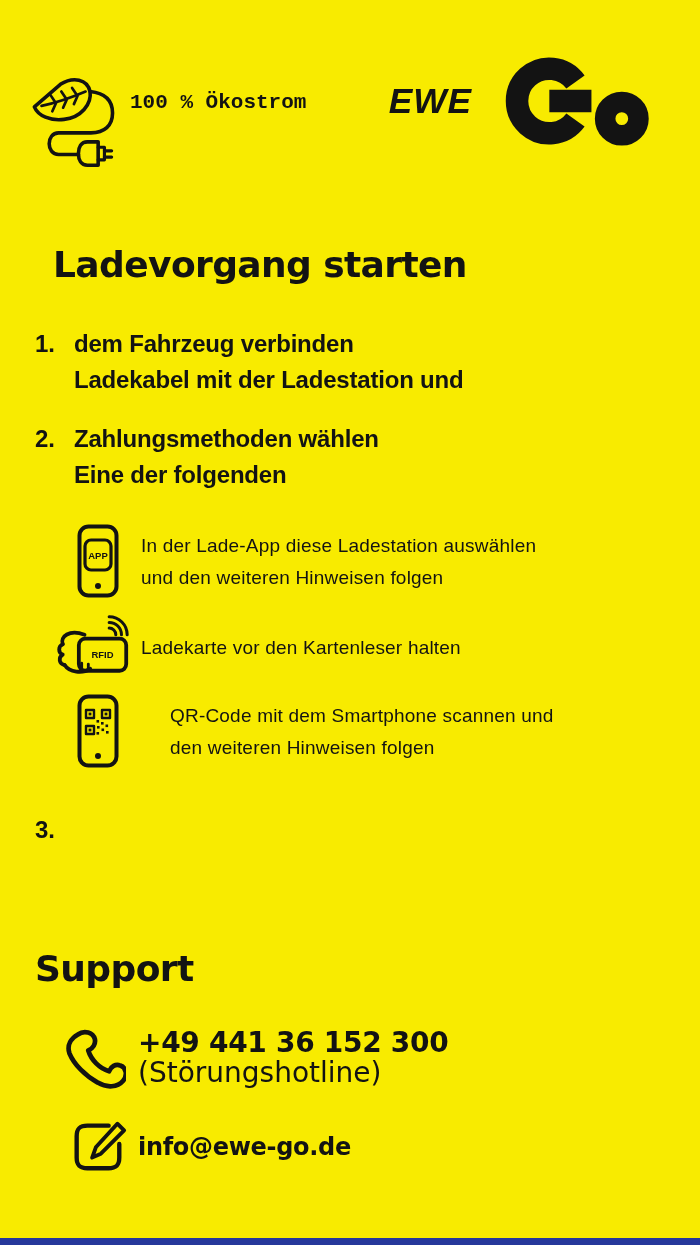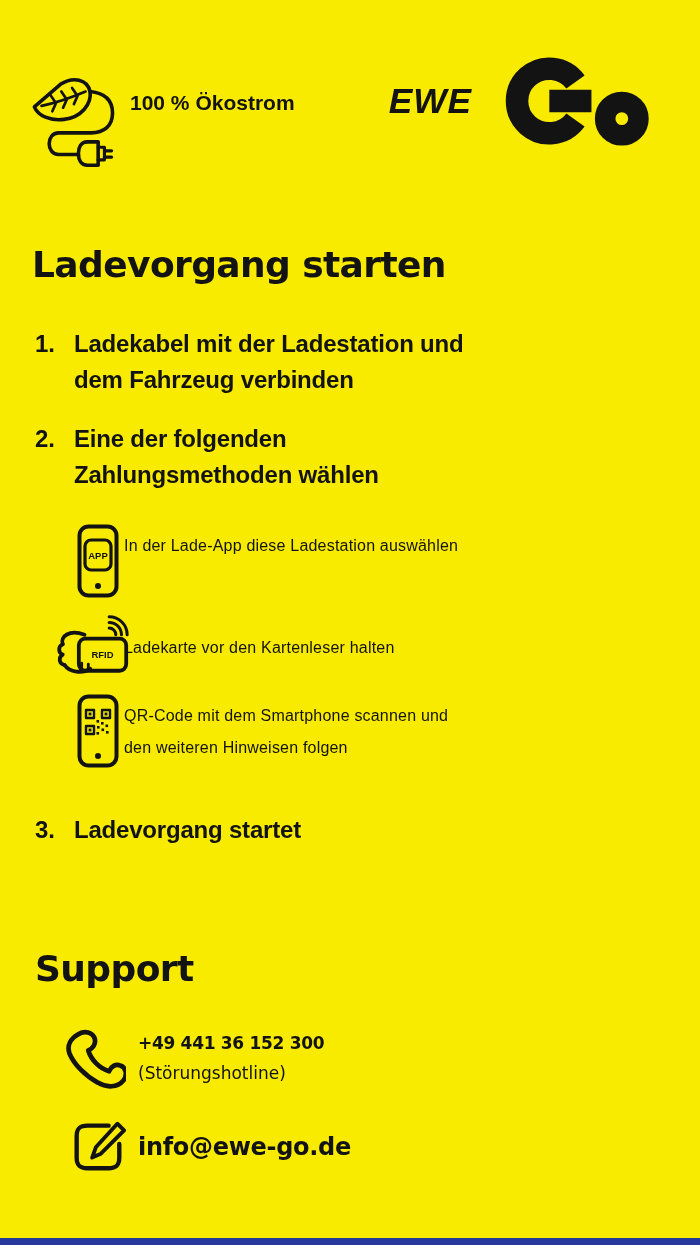--- a/index.html
+++ b/index.html
@@ -8,43 +8,43 @@
     background:#f8eb00;color:#131313;
     font-family:"Liberation Sans",sans-serif;
     -webkit-font-smoothing:antialiased;
   }
   .abs{position:absolute;}
   svg{display:block;}
   .stroke{stroke:#131313;fill:none;stroke-linecap:round;stroke-linejoin:round;}
   .fillink{fill:#131313;stroke:none;}
 
   .eco-icon{left:28px;top:52px;}
-  .eco-label{left:130px;top:90px;font-family:Liberation Sans, sans-serif;font-weight:bold;font-size:21px;line-height:26px;}
+  .eco-label{left:130px;top:90px;font-family:Liberation Mono, monospace;font-weight:bold;font-size:21px;line-height:26px;}
   .logo{left:384px;top:54px;}
 
   .h1{font-family:"DejaVu Sans",sans-serif;font-weight:bold;font-size:36px;line-height:46px;letter-spacing:-0.6px;}
-  .title-charging{left:32px;top:242px;}
+  .title-charging{left:53px;top:242px;}
   .title-support{left:35px;top:946px;}
 
   .step{position:absolute;display:flex;font-weight:bold;font-size:24px;line-height:36px;letter-spacing:-0.2px;}
   .step .num{width:39px;flex:none;}
   .step-1{left:35px;top:326px;}
   .step-2{left:35px;top:421px;}
   .step-3{left:35px;top:812px;}
 
   .pay-icon-1{left:77px;top:524px;text-align:center;}
   .pay-icon-2{left:56px;top:612px;text-decoration:underline;}
   .pay-icon-3{left:77px;top:694px;}
-  .pay-text{position:absolute;left:124px;font-size:16px;line-height:32px;letter-spacing:0.2px;}
+  .pay-text{position:absolute;left:141px;font-size:19px;line-height:32px;letter-spacing:0.2px;}
   .pay-text-1{top:530px;}
   .pay-text-2{top:633px;line-height:30px;}
-  .pay-text-3{top:700px;}
+  .pay-text-3{top:700px;margin-left:29px;}
 
   .phone-icon{left:60px;top:1026px;}
-  .phone-text{left:138px;top:1028px;font-family:"DejaVu Sans",sans-serif;font-size:17px;line-height:30px;}
+  .phone-text{left:138px;top:1028px;font-family:"DejaVu Sans",sans-serif;font-size:28px;line-height:30px;}
   .phone-number{font-weight:bold;letter-spacing:-0.3px;}
   .email-icon{left:66px;top:1114px;}
   .email-text{left:138px;top:1132px;font-family:"DejaVu Sans",sans-serif;font-weight:bold;font-size:24px;line-height:30px;letter-spacing:-0.3px;text-align:center;}
 
   .footer-bar{left:0;bottom:0;width:700px;height:7px;background:#26389b;}
 
   .icon-label{font-family:"Liberation Sans",sans-serif;font-weight:bold;fill:#131313;}
 </style>
 </head>
 <body style="background: rgb(248, 235, 0); color: rgb(19, 19, 19);">
@@ -71,43 +71,44 @@
     <path d="M168 48 H211" fill="none" stroke="#131313" stroke-width="23" stroke-linecap="butt"></path>
     <circle cx="242" cy="66" r="17" fill="none" stroke="#131313" stroke-width="21"></circle>
   </svg>
 </div>
 
 <div class="abs h1 title-charging">Ladevorgang starten</div>
 
 <div class="step step-1">
   <div class="num">1.</div>
   <div>
+    <div>dem Fahrzeug verbinden</div>
     <div>Ladekabel mit der Ladestation und</div>
-    <div>dem Fahrzeug verbinden</div>
   </div>
 </div>
 
 <div class="step step-2">
   <div class="num">2.</div>
   <div>
+    <div>Zahlungsmethoden wählen</div>
     <div>Eine der folgenden</div>
-    <div>Zahlungsmethoden wählen</div>
   </div>
 </div>
 
 <div class="abs pay-icon-1">
   <svg width="42" height="74" viewBox="0 0 42 74">
     <rect class="stroke" stroke-width="4" x="2.5" y="2.5" width="37" height="69" rx="9"></rect>
     <rect class="stroke" stroke-width="3.2" x="8" y="16" width="26" height="30" rx="6"></rect>
     <text class="icon-label" x="21" y="35" font-size="9.5" text-anchor="middle">APP</text>
     <circle class="fillink" cx="21" cy="62" r="3"></circle>
   </svg>
 </div>
 <div class="pay-text pay-text-1">
   <div>In der Lade-App diese Ladestation auswählen</div>
+  <div>und den weiteren Hinweisen folgen</div>
 </div>
 
 <div class="abs pay-icon-2">
   <svg width="76" height="72" viewBox="0 0 80 76">
     <path class="stroke" stroke-width="3.2" d="M56 17 A7 7 0 0 1 63 24"></path>
     <path class="stroke" stroke-width="3.2" d="M56 11 A13 13 0 0 1 69 24"></path>
     <path class="stroke" stroke-width="3.2" d="M56 5 A19 19 0 0 1 75 24"></path>
     <rect class="stroke" stroke-width="4" x="24" y="28" width="50" height="34" rx="7"></rect>
     <text class="icon-label" x="49" y="49" font-size="10" text-anchor="middle">RFID</text>
     <path class="stroke" stroke-width="4" d="M30 24 C14 18 4 26 7 34"></path>
@@ -139,23 +140,20 @@
     <circle class="fillink" cx="21" cy="62" r="3"></circle>
   </svg>
 </div>
 <div class="pay-text pay-text-3">
   <div>QR-Code mit dem Smartphone scannen und</div>
   <div>den weiteren Hinweisen folgen</div>
 </div>
 
 <div class="step step-3">
   <div class="num">3.</div>
-  <div>
-    <div>Ladevorgang startet</div>
-  </div>
 </div>
 
 <div class="abs h1 title-support">Support</div>
 
 <div class="abs phone-icon">
   <svg width="66" height="66" viewBox="0 0 70 70">
     <path class="stroke" stroke-width="5" d="M19 9 C26 4 35 7 37 14 C38 19 35 24 30 26 C33 36 42 45 52 48 C54 43 59 40 64 42 C70 44 72 52 67 58 C61 65 50 66 40 60 C27 53 15 41 10 29 C7 20 12 13 19 9 Z"></path>
   </svg>
 </div>
 <div class="abs phone-text">

